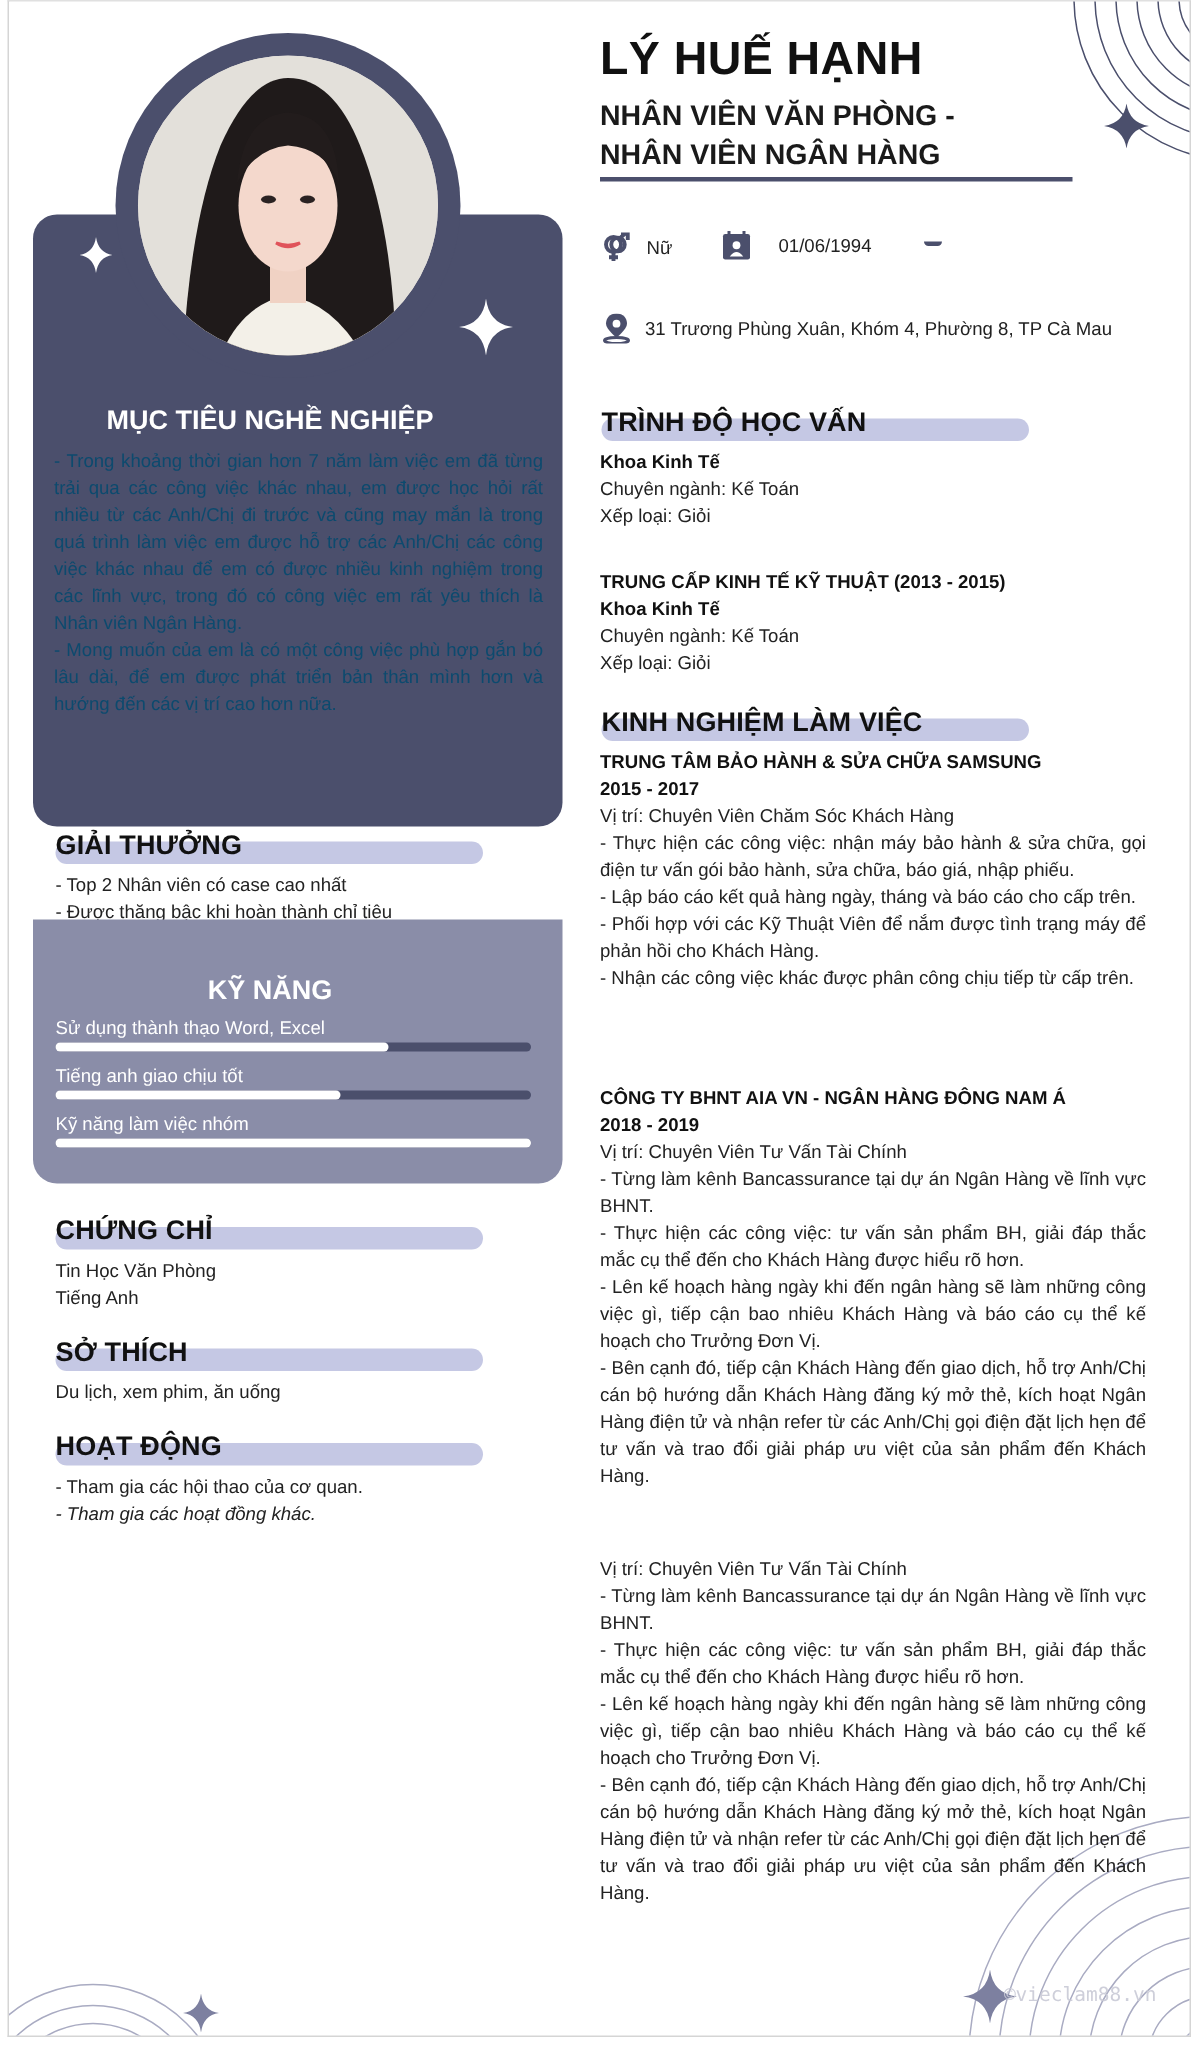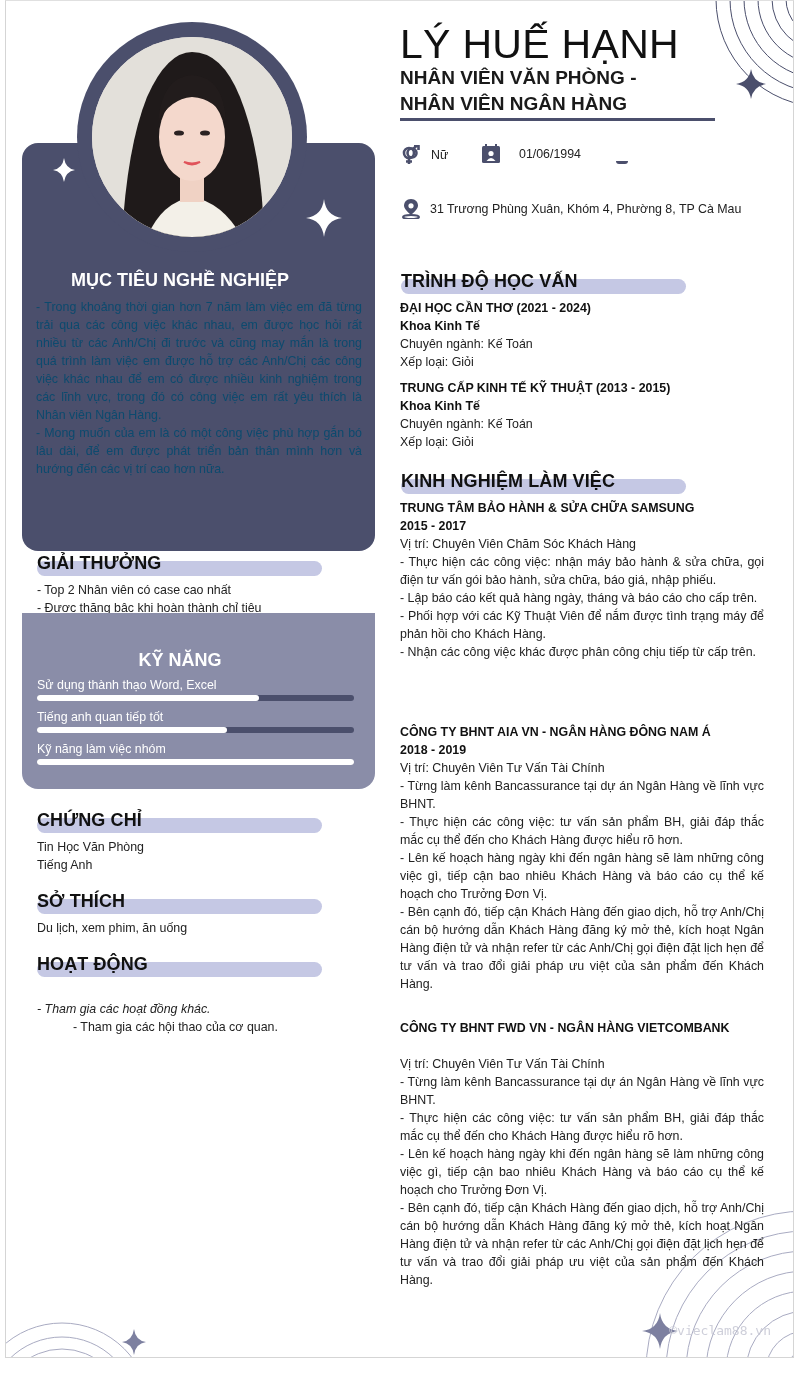--- a/index.html
+++ b/index.html
@@ -23,24 +23,24 @@
   .heading-bar { position: absolute; height: 15px; background: #c5c8e4; border-radius: 8px; }
   .heading { position: absolute; font-weight: 700; color: #111; font-size: 18px; letter-spacing: 0.1px; }
   .plain { position: absolute; font-size: 12.4px; color: #222; line-height: 18px; }
 
   .skills-card { left: 16px; top: 612px; width: 353px; height: 176px; background: #8a8da8; border-radius: 0 0 16px 16px; }
   .skill-label { position: absolute; left: 31px; color: #ffffff; font-size: 12.4px; }
   .skill-track { position: absolute; left: 31px; width: 317px; height: 6px; border-radius: 3px; background: #4b4f6c; }
   .skill-fill { height: 6px; border-radius: 3px; background: #ffffff; }
 
   
-  .name { left: 394px; top: 20px; font-size: 41px; font-weight: 400; color: #111; letter-spacing: 0.3px; }
+  .name { left: 394px; top: 20px; font-size: 31px; font-weight: 700; color: #111; letter-spacing: 0.3px; }
   .job { left: 394px; top: 64px; font-size: 19px; font-weight: 700; color: #1a1a1a; line-height: 26px; }
   .underline { left: 394px; top: 117px; width: 315px; height: 3px; background: #4b4f6c; }
-  .info { position: absolute; font-size: 12.4px; color: #222; display: flex; align-items: center; gap: 10px; }
+  .info { position: absolute; font-size: 12.4px; color: #222; display: flex; align-items: center; gap: 10px; margin-top: 10px; }
   .info svg { display: block; }
 
   .edu-block { position: absolute; left: 394px; width: 364px; font-size: 12.4px; line-height: 18px; color: #222; }
   .edu-block .b { font-weight: 700; color: #111; }
   .job-block { position: absolute; left: 394px; width: 364px; font-size: 12.4px; line-height: 18px; color: #222; text-align: justify; }
   .job-block .b { font-weight: 700; color: #111; }
 
   .watermark { right: 22px; top: 1322px; color: #c9cad6; font-family: "DejaVu Sans Mono", monospace; font-size: 13px; opacity: 0.9; }
 </style>
 </head>
@@ -142,42 +142,42 @@
   <div class="plain" style="left:31px; top:598px;">- Được thăng bậc khi hoàn thành chỉ tiêu</div>
 
   <div class="abs skills-card"></div>
   <div class="abs sec-title-light" style="top:649px;">KỸ NĂNG</div>
 
   <div class="skill-label" style="top:677px;">Sử dụng thành thạo Word, Excel</div>
   <div class="skill-track" style="top:694px;">
       <div class="skill-fill" style="width:70%;"></div>
     </div>
 
-  <div class="skill-label" style="top:709px;">Tiếng anh quan tiếp tốt</div>
+  <div class="skill-label" style="top:709px;">Tiếng anh giao chịu tốt</div>
   <div class="skill-track" style="top:726px;">
       <div class="skill-fill" style="width:60%;"></div>
     </div>
 
   <div class="skill-label" style="top:741px;">Kỹ năng làm việc nhóm</div>
   <div class="skill-track" style="top:758px;">
       <div class="skill-fill" style="width:100%;"></div>
     </div>
 
   <div class="heading-bar" style="left:31px; top:817px; width:285px;"></div>
   <div class="heading" style="left:31px; top:809px;">CHỨNG CHỈ</div>
   <div class="plain" style="left:31px; top:837px;">Tin Học Văn Phòng</div>
   <div class="plain" style="left:31px; top:855px;">Tiếng Anh</div>
 
   <div class="heading-bar" style="left:31px; top:898px; width:285px;"></div>
   <div class="heading" style="left:31px; top:890px;">SỞ THÍCH</div>
   <div class="plain" style="left:31px; top:918px;">Du lịch, xem phim, ăn uống</div>
 
   <div class="heading-bar" style="left:31px; top:961px; width:285px;"></div>
   <div class="heading" style="left:31px; top:953px;">HOẠT ĐỘNG</div>
-  <div class="plain" style="left:31px; top:1017px;margin-left:36px;">- Tham gia các hội thao của cơ quan.</div>
+  <div class="plain" style="left:31px; top:981px;">- Tham gia các hội thao của cơ quan.</div>
   <div class="plain" style="left:31px; top:999px;font-style:italic;">- Tham gia các hoạt đồng khác.</div>
 
   <div class="abs name">LÝ HUẾ HẠNH</div>
   <div class="abs job">
     <div>NHÂN VIÊN VĂN PHÒNG -</div>
     <div>NHÂN VIÊN NGÂN HÀNG</div>
   </div>
   <div class="abs underline"></div>
 
   <div class="info" style="left:395px; top:144px;">
@@ -214,21 +214,20 @@
           <ellipse cx="9" cy="18" rx="8" ry="2" fill="none" stroke="#4b4f6c" stroke-width="2"></ellipse>
         </svg>
     </span>
     <span>31 Trương Phùng Xuân, Khóm 4, Phường 8, TP Cà Mau</span>
   </div>
 
   <div class="heading-bar" style="left:395px; top:278px; width:285px;"></div>
   <div class="heading" style="left:395px; top:270px;">TRÌNH ĐỘ HỌC VẤN</div>
 
   <div class="edu-block" style="top:298px;">
-    <div class="b">ĐẠI HỌC CẦN THƠ (2021 - 2024)</div>
     <div class="b">Khoa Kinh Tế</div>
     <div>Chuyên ngành: Kế Toán</div>
     <div>Xếp loại: Giỏi</div>
   </div>
   <div class="edu-block" style="top:378px;">
     <div class="b">TRUNG CẤP KINH TẾ KỸ THUẬT (2013 - 2015)</div>
     <div class="b">Khoa Kinh Tế</div>
     <div>Chuyên ngành: Kế Toán</div>
     <div>Xếp loại: Giỏi</div>
   </div>
@@ -250,21 +249,20 @@
     <div class="b">CÔNG TY BHNT AIA VN - NGÂN HÀNG ĐÔNG NAM Á</div>
     <div class="b">2018 - 2019</div>
     <div>Vị trí: Chuyên Viên Tư Vấn Tài Chính</div>
     <div>- Từng làm kênh Bancassurance tại dự án Ngân Hàng về lĩnh vực BHNT.</div>
     <div>- Thực hiện các công việc: tư vấn sản phẩm BH, giải đáp thắc mắc cụ thể đến cho Khách Hàng được hiểu rõ hơn.</div>
     <div>- Lên kế hoạch hàng ngày khi đến ngân hàng sẽ làm những công việc gì, tiếp cận bao nhiêu Khách Hàng và báo cáo cụ thể kế hoạch cho Trưởng Đơn Vị.</div>
     <div>- Bên cạnh đó, tiếp cận Khách Hàng đến giao dịch, hỗ trợ Anh/Chị cán bộ hướng dẫn Khách Hàng đăng ký mở thẻ, kích hoạt Ngân Hàng điện tử và nhận refer từ các Anh/Chị gọi điện đặt lịch hẹn để tư vấn và trao đổi giải pháp ưu việt của sản phẩm đến Khách Hàng.</div>
   </div>
 
   <div class="job-block" style="top:1018px;">
-    <div class="b">CÔNG TY BHNT FWD VN - NGÂN HÀNG VIETCOMBANK</div>
     <div class="b" style="min-height:18px;"></div>
     <div>Vị trí: Chuyên Viên Tư Vấn Tài Chính</div>
     <div>- Từng làm kênh Bancassurance tại dự án Ngân Hàng về lĩnh vực BHNT.</div>
     <div>- Thực hiện các công việc: tư vấn sản phẩm BH, giải đáp thắc mắc cụ thể đến cho Khách Hàng được hiểu rõ hơn.</div>
     <div>- Lên kế hoạch hàng ngày khi đến ngân hàng sẽ làm những công việc gì, tiếp cận bao nhiêu Khách Hàng và báo cáo cụ thể kế hoạch cho Trưởng Đơn Vị.</div>
     <div>- Bên cạnh đó, tiếp cận Khách Hàng đến giao dịch, hỗ trợ Anh/Chị cán bộ hướng dẫn Khách Hàng đăng ký mở thẻ, kích hoạt Ngân Hàng điện tử và nhận refer từ các Anh/Chị gọi điện đặt lịch hẹn để tư vấn và trao đổi giải pháp ưu việt của sản phẩm đến Khách Hàng.</div>
   </div>
 
 </div>
 

